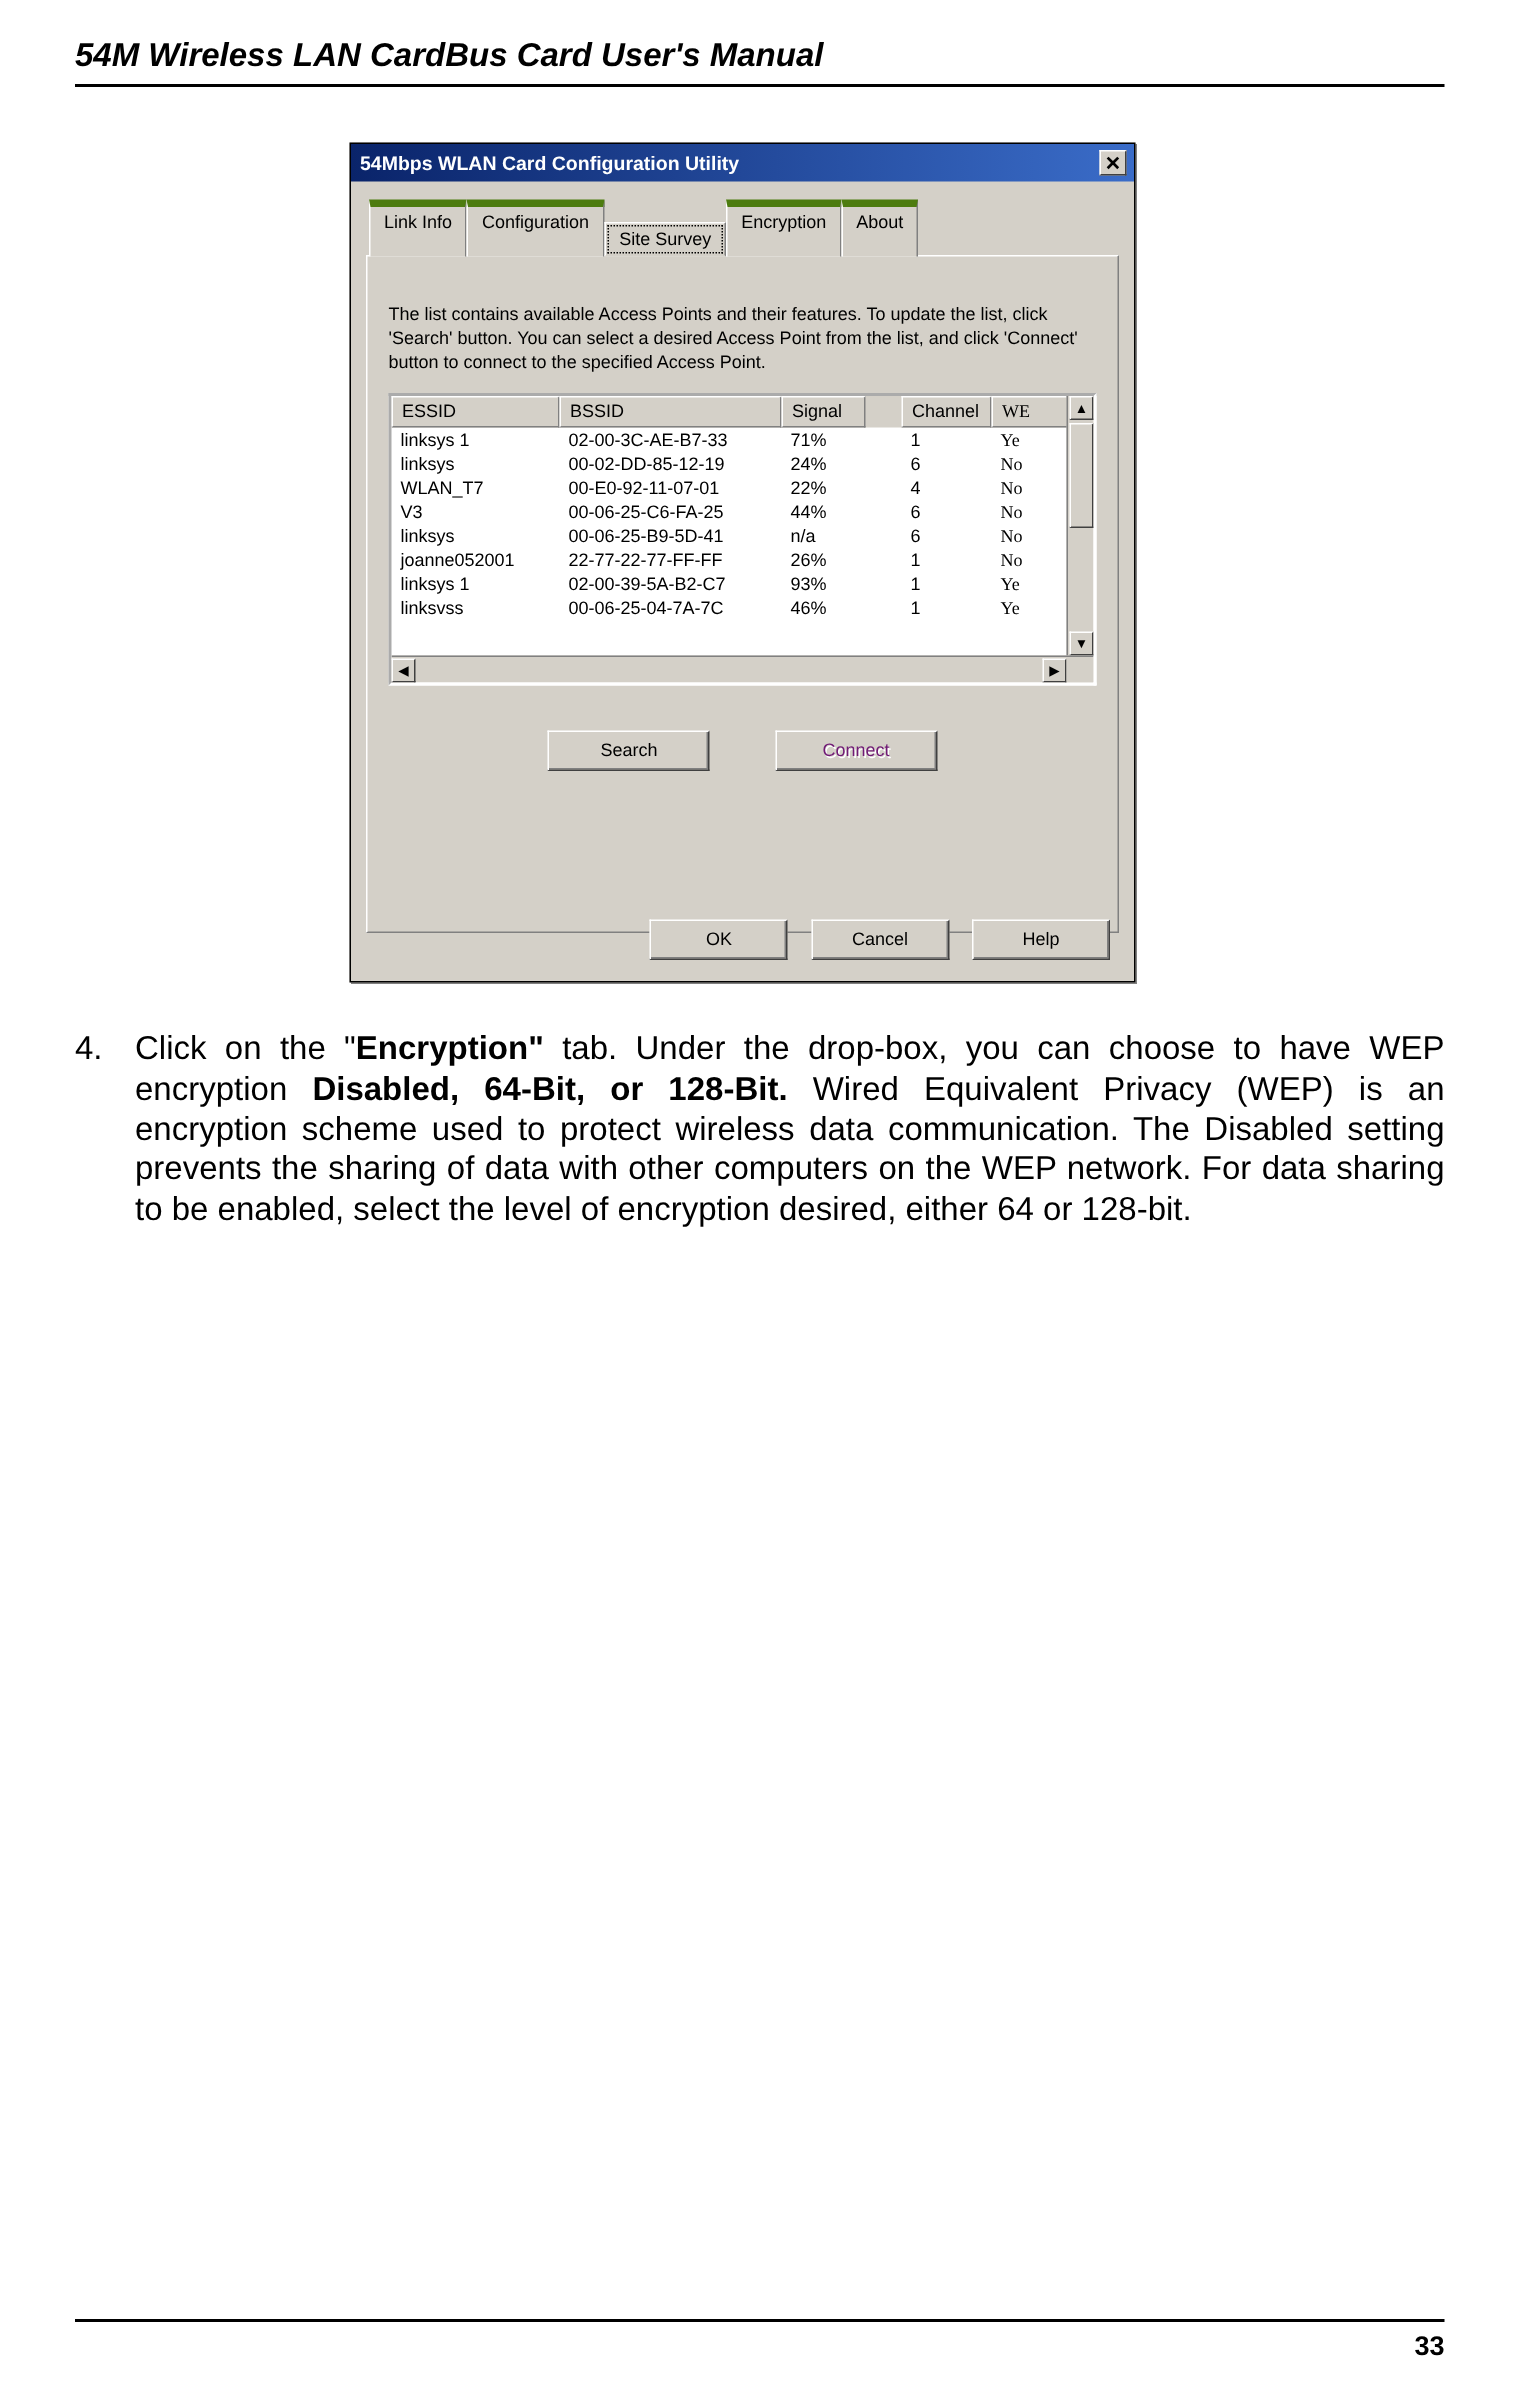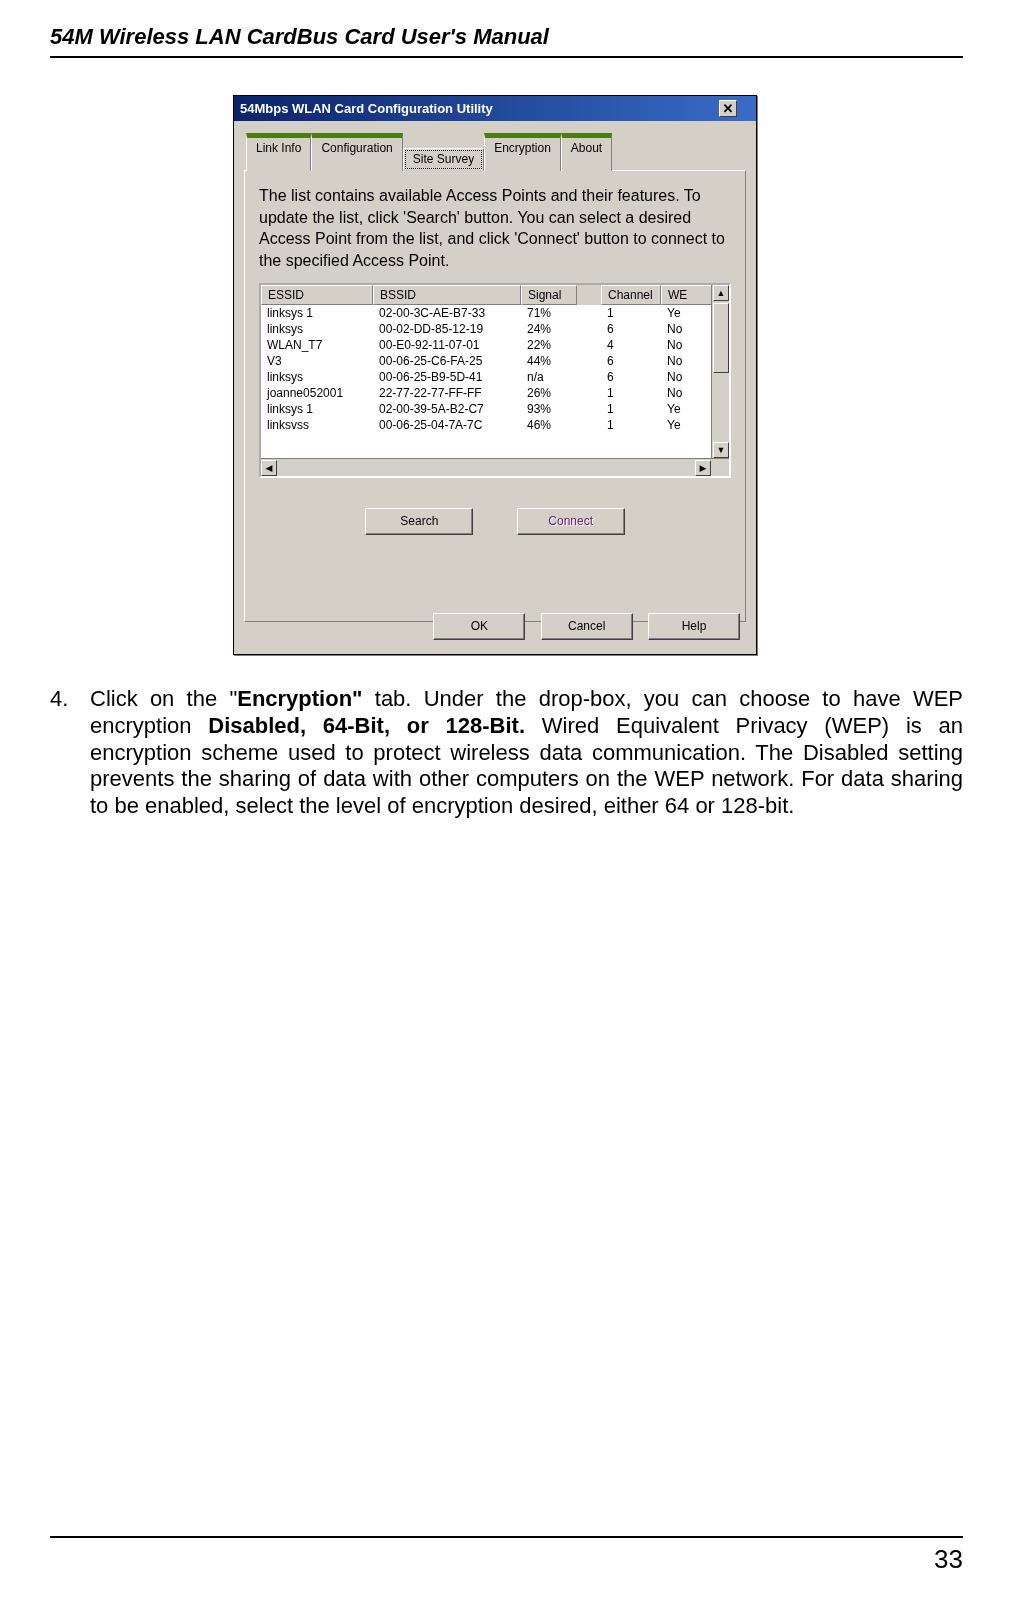--- a/index.html
+++ b/index.html
@@ -25,22 +25,22 @@
   }
 
   .page-footer {
     position: absolute;
     bottom: 26px; left: 50px; right: 50px;
     border-top: 2.5px solid #000;
     text-align: right;
     padding-top: 6px;
   }
   .page-footer span {
-    font-size: 26px;
-    font-weight: normal;
+    font-size: 18px;
+    font-weight: bold;
     margin-top: 26px;
   }
 
   
   .screenshot {
     position: absolute;
     top: 95px;
     left: 233px;
     width: 524px;
     height: 560px;
@@ -51,21 +51,21 @@
     font-size: 12px;
   }
 
   .titlebar {
     height: 25px;
     background: linear-gradient(90deg, #0a246a 0%, #3a6cc8 100%);
     color: #fff;
     display: flex;
     align-items: center;
     justify-content: space-between;
-    padding: 0 19px 0 6px;
+    padding: 0 5px 0 6px;
     font-weight: bold;
     font-size: 13px;
   }
   .titlebar .close-btn {
     width: 18px; height: 17px;
     background: #d4d0c8;
     border: 1px solid #fff;
     border-right-color: #404040;
     border-bottom-color: #404040;
     color: #000;
@@ -106,23 +106,24 @@
   .tab-panel {
     border: 1px solid #fff;
     border-right-color: #808080;
     border-bottom-color: #808080;
     padding: 14px 14px 18px 14px;
     margin-top: -1px;
     height: 452px;
   }
 
   .description {
-    font-size: 16px;
+    font-size: 12px;
     line-height: 1.35;
     margin-bottom: 12px;
+    margin-top: 16px;
   }
 
   .list-wrap {
     height: 195px;
     border: 2px inset #fff;
     background: #fff;
     overflow: hidden;
     position: relative;
   }
   .list-header {
@@ -135,21 +136,21 @@
     border-bottom-color: #808080;
     padding: 2px 6px;
     font-size: 12px;
     overflow: hidden;
     white-space: nowrap;
   }
   .col-essid   { width: 112px; }
   .col-bssid   { width: 148px; }
   .col-signal  { width: 56px; }
   .col-channel { width: 60px; margin-left: 24px; }
-  .col-wep     { width: 66px; }
+  .col-wep     { width: 66px; font-family: Liberation Serif, serif; }
 
   .list-body {
     font-size: 12px;
   }
   .row {
     display: flex;
     line-height: 16px;
   }
   .row .cell {
     padding: 0 6px;

